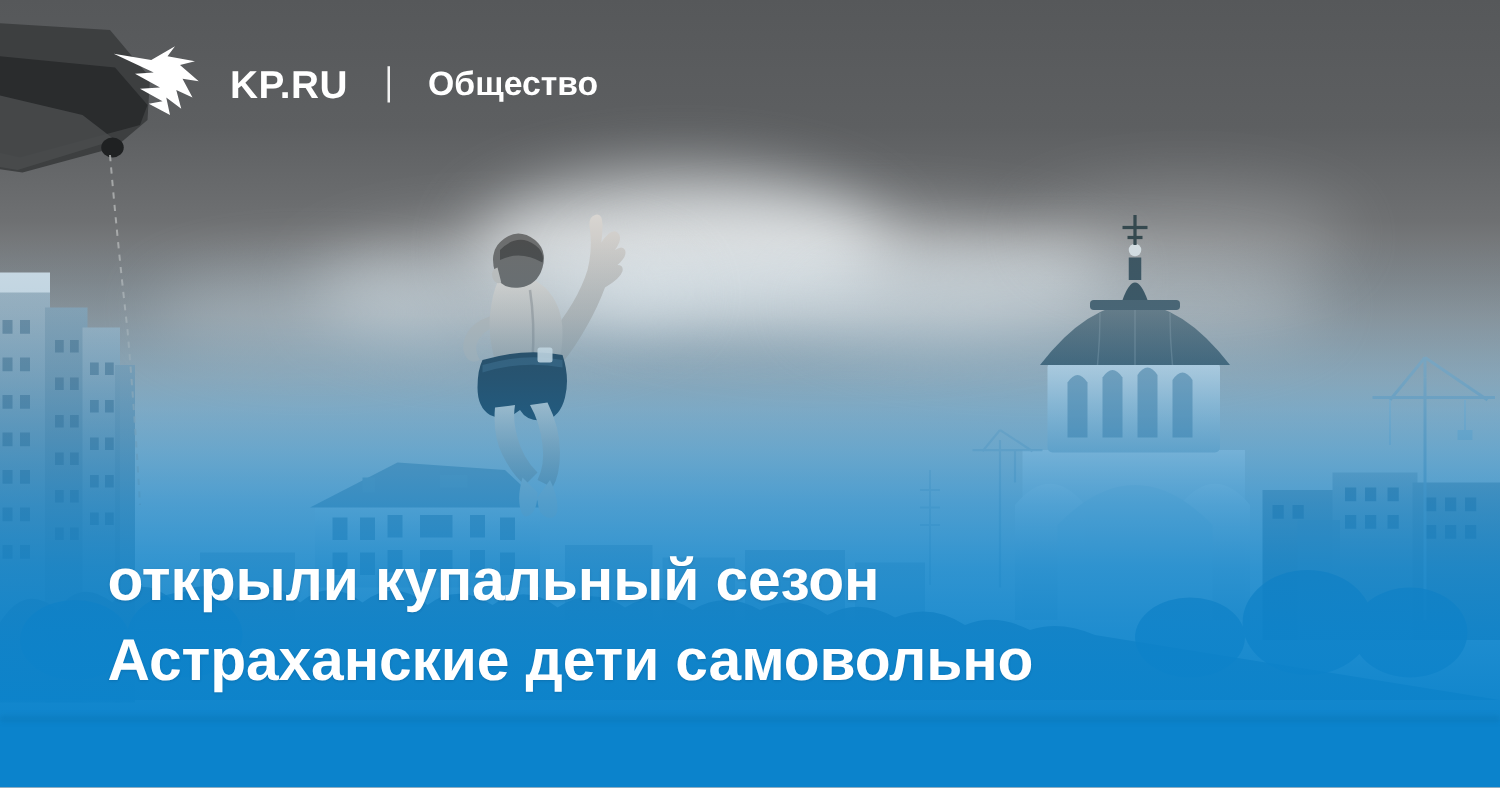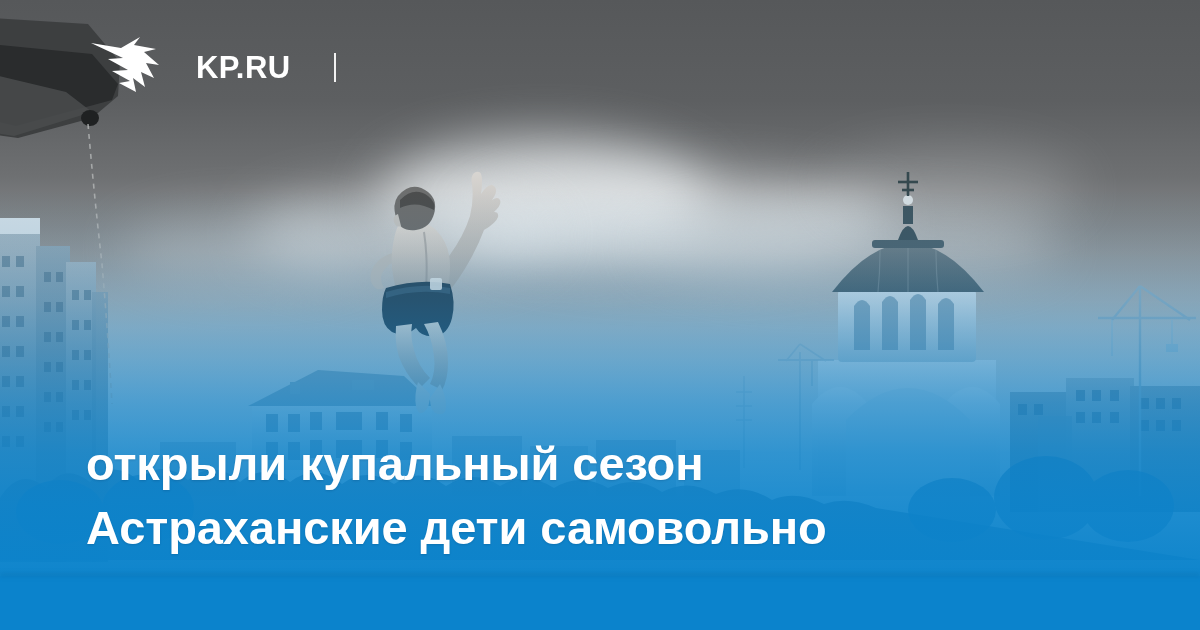--- a/index.html
+++ b/index.html
@@ -101,21 +101,21 @@
     filter: blur(2px);
   }
 
   
   .header {
     position: absolute;
     left: 88px;
     top: 34px;
     display: flex;
     align-items: center;
-    gap: 16px;
+    gap: 4px;
     z-index: 6;
   }
   .logo-mark {
     width: 74px;
     height: 66px;
     display: block;
     flex: 0 0 auto;
   }
   .brand-name {
     color: #ffffff;
@@ -428,20 +428,21 @@
     <svg class="logo-mark" viewBox="0 0 74 66">
       <path d="M3 9 L35 24 L20 25 L40 36 L24 37 L42 47 L31 49 L48 58
                L45 44 L57 53 L53 38 L66 44 L58 29 L71 31 L56 18 L68 15
                L46 11 L52 3 L33 14 Z" fill="#ffffff"></path>
     </svg>
 
     <span class="brand-name">KP.RU</span>
 
     <span class="divider"></span>
 
+    <span class="rubric">Общество</span>
   </div>
 
   <div class="headline">
     <span class="ln">открыли купальный сезон</span>
     <span class="ln">Астраханские дети самовольно</span>
   </div>
 
 </div>
 
 </body></html>

